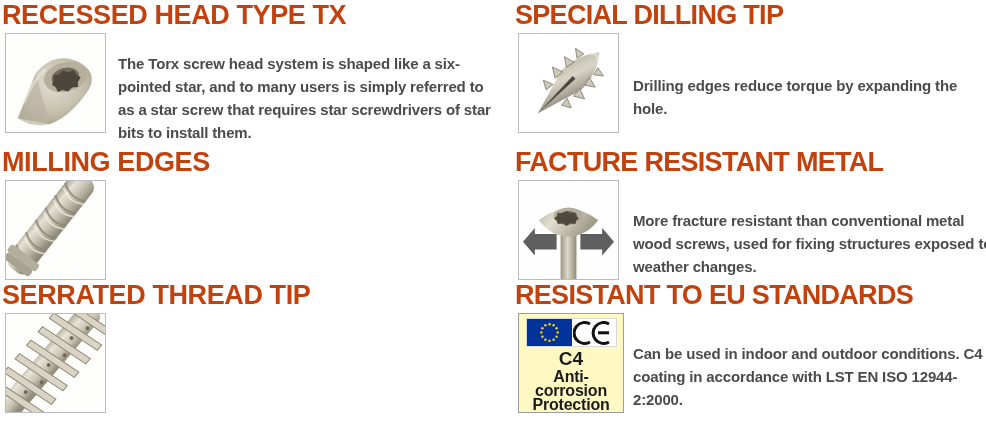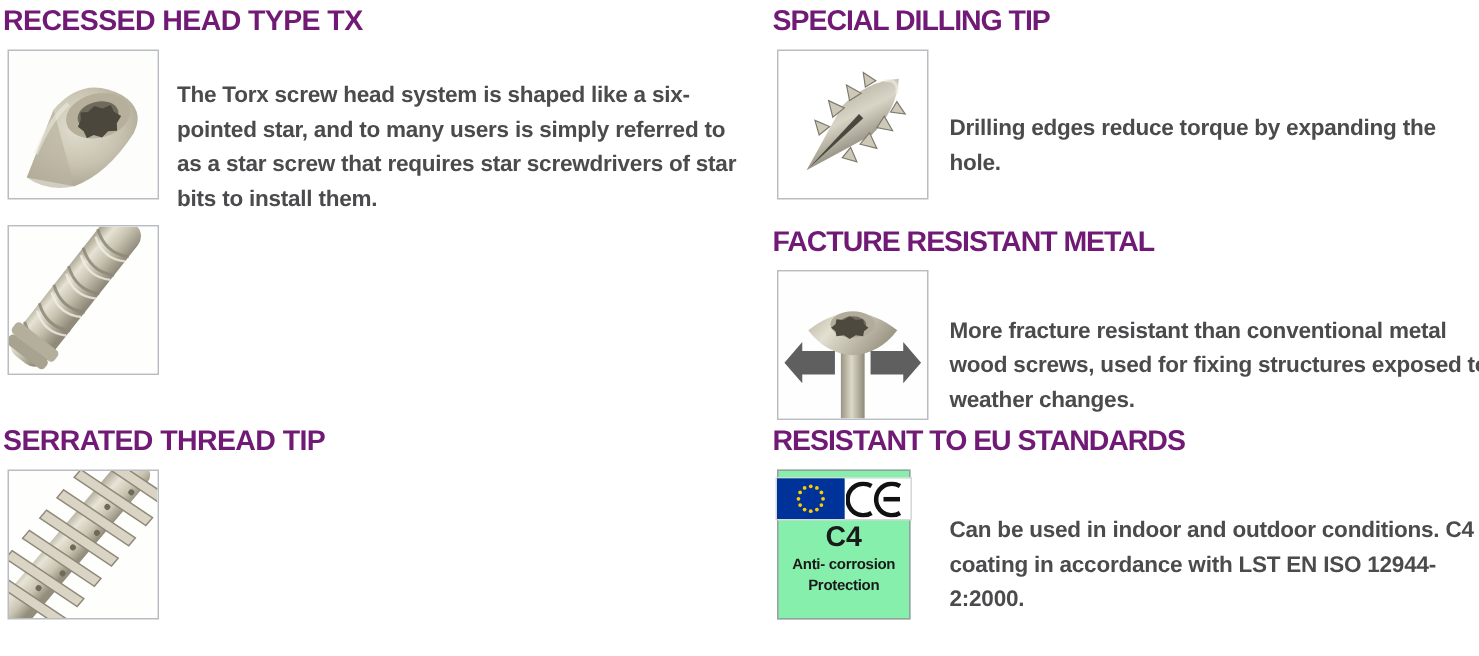--- a/index.html
+++ b/index.html
@@ -37,24 +37,24 @@
   }
   .feature.r0 { top: 0px;   height: 145px; }
   .feature.r1 { top: 147px; height: 148px; }
   .feature.r2 { top: 280px; height: 142px; }
 
   .feature-title {
     margin: 0;
     padding: 0 0 0 2px;
     font-family: "Liberation Sans", sans-serif;
     font-weight: bold;
-    font-size: 19px;
+    font-size: 27px;
     line-height: 30px;
     letter-spacing: -0.4px;
-    color: #701a75;
+    color: #c2410c;
     white-space: nowrap;
   }
   .col-right .feature-title { letter-spacing: -0.7px; }
 
   .feature-body {
     position: relative;
     margin-top: 3px;
     height: 108px;
   }
 
@@ -94,24 +94,24 @@
   .desc.mid3 { top: 14px; }
 
   
   .art { width: 100%; height: 100%; display: block; }
 
   
   .ce-badge {
     position: absolute;
     left: 5px;
     top: 0px;
-    width: 89px;
+    width: 106px;
     height: 100px;
     border: 1px solid #9a9da1;
-    background: #86efac;
+    background: #fef9c3;
     box-sizing: border-box;
     display: flex;
     flex-direction: column;
     align-items: center;
   }
   .ce-row {
     margin-top: 4px;
     width: 91px;
     height: 29px;
     display: flex;
@@ -135,21 +135,21 @@
     margin-top: 1px;
     font-family: "Liberation Sans", sans-serif;
     font-weight: bold;
     font-size: 19px;
     line-height: 22px;
     color: #1a1a1a;
   }
   .ce-sub {
     font-family: "Liberation Sans", sans-serif;
     font-weight: bold;
-    font-size: 10px;
+    font-size: 16px;
     line-height: 14px;
     color: #1a1a1a;
     text-align: center;
     letter-spacing: -0.2px;
   }
 </style>
 </head>
 <body>
 
 <div id="sheet">
@@ -182,20 +182,21 @@
               <path d="M12 86 Q26 96 44 92 L30 40 Z" fill="#b8b2a0" opacity="0.65"></path>
               <path d="M18 70 q10 -24 22 -34" stroke="#efece0" stroke-width="3" fill="none" opacity="0.55"></path>
             </svg>
           </div>
         </div>
         <p class="desc">The Torx screw head system is shaped like a six-pointed star, and to many users is simply referred to as a star screw that requires star screwdrivers of star bits to install them.</p>
       </div>
     </div>
 
     <div class="feature r1">
+      <h2 class="feature-title">MILLING EDGES</h2>
       <div class="feature-body">
         <div class="thumb">
           <div class="thumb-inner">
             <svg class="art" viewBox="0 0 100 100" preserveAspectRatio="none" aria-hidden="true">
               <defs>
                 <linearGradient id="millG" x1="0" y1="0" x2="1" y2="0.2">
                   <stop offset="0%" stop-color="#9f9a87"></stop>
                   <stop offset="30%" stop-color="#e6e2d4"></stop>
                   <stop offset="62%" stop-color="#c5c0ae"></stop>
                   <stop offset="100%" stop-color="#8f8a79"></stop>

